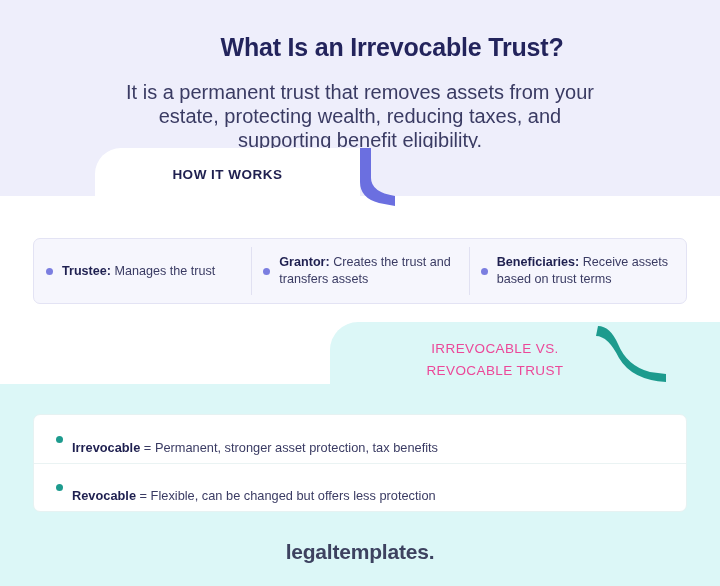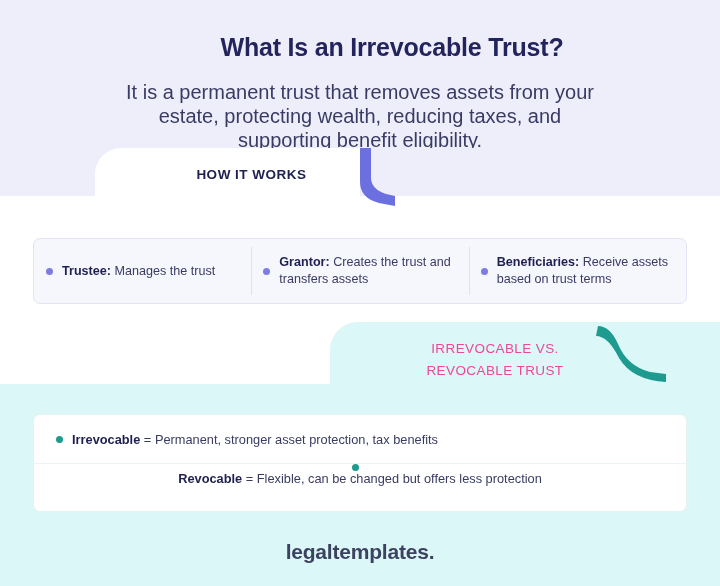--- a/index.html
+++ b/index.html
@@ -91,21 +91,20 @@
   .ribbon1-label {
     position: absolute;
     left: 95px;
     top: 19px;
     width: 265px;
     text-align: center;
     font-size: 13.5px;
     font-weight: bold;
     letter-spacing: 0.5px;
     color: #1f2050;
-    margin-left: 24px;
   }
   .ribbon1-tail {
     position: absolute;
     left: 355px;
     top: 0px;
     width: 60px;
     height: 62px;
   }
   .ribbon1-below {
     position: absolute;
@@ -239,33 +238,33 @@
   }
   .compare-row {
     height: 48px;
     display: flex;
     align-items: center;
     padding: 0 22px;
     box-sizing: border-box;
   }
   .compare-row + .compare-row {
     border-top: 1px solid #eaf3f3;
-    flex-direction: column;
   }
   .compare-dot {
     width: 7px;
     height: 7px;
     border-radius: 50%;
     background: #1d9b8e;
     flex: 0 0 auto;
     margin-right: 9px;
   }
   .compare-text {
     font-size: 12.8px;
     color: #3a3b63;
+    margin-top: 16px;
   }
   .compare-text b {
     color: #1f2050;
     font-weight: bold;
   }
   .footer-brand {
     position: absolute;
     left: 0;
     top: 540px;
     width: 720px;

